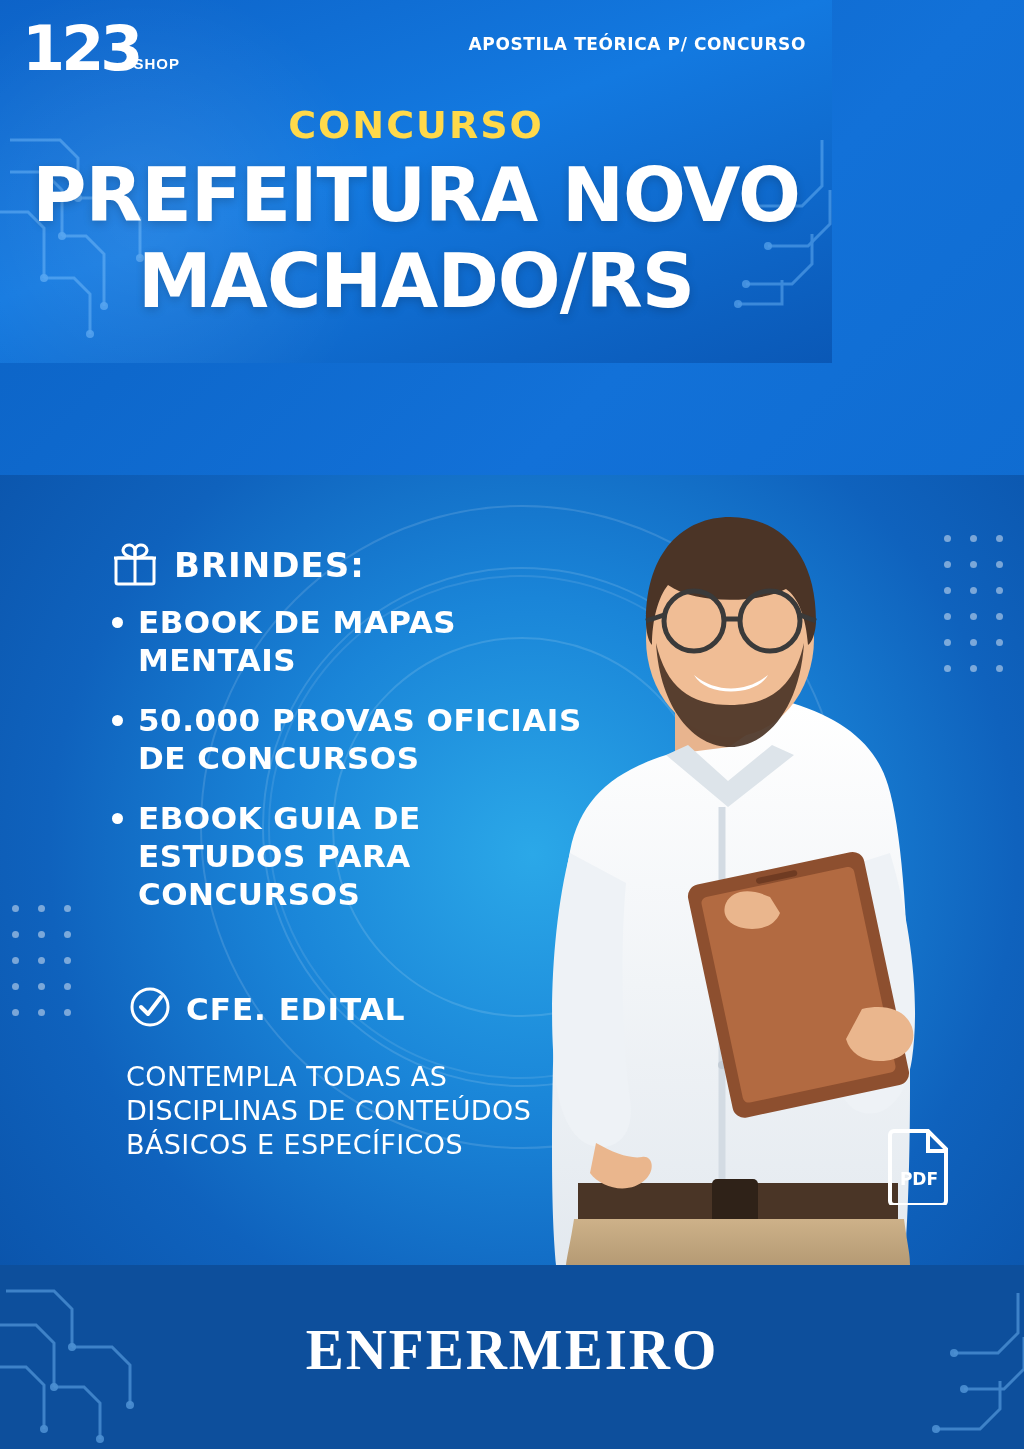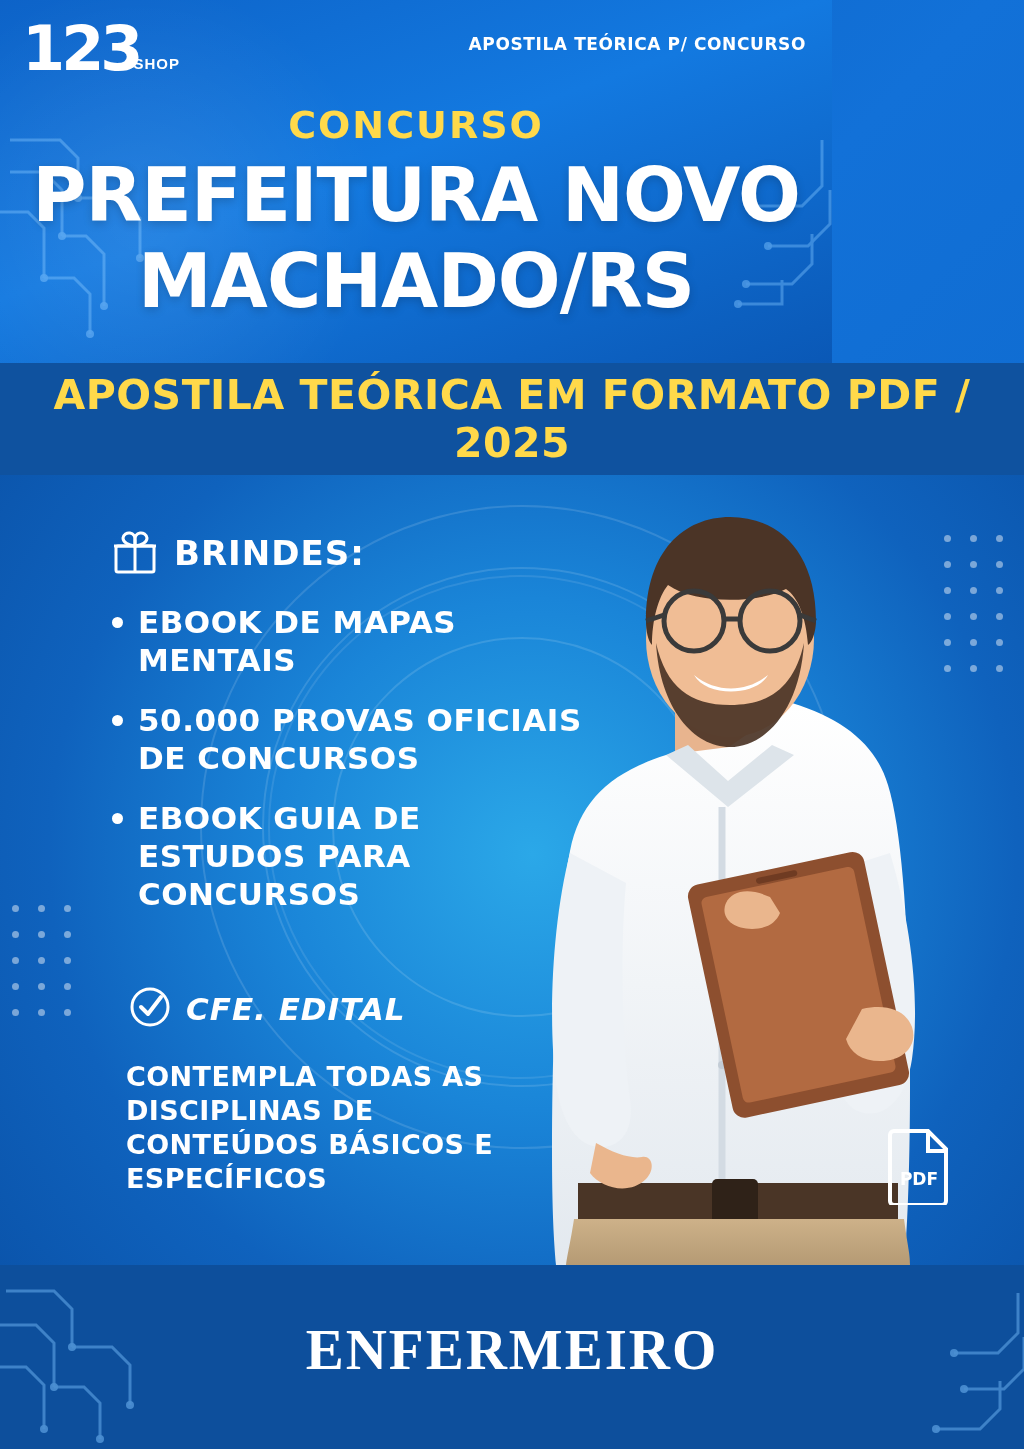--- a/index.html
+++ b/index.html
@@ -174,21 +174,21 @@
   .dot {
     width: 7px; height: 7px;
     border-radius: 50%;
     background: rgba(255,255,255,0.45);
   }
 
   
   .brindes-head {
     position: absolute;
     left: 112px;
-    top: 56px;
+    top: 68px;
     display: flex;
     align-items: center;
     gap: 16px;
   }
   .gift-icon svg { display: block; }
   .brindes-head .label {
     color: #ffffff;
     font-size: 34px;
     font-weight: 800;
     letter-spacing: 1px;
@@ -224,38 +224,37 @@
     background: #ffffff;
   }
 
   .edital-head {
     position: absolute;
     left: 128px;
     top: 510px;
     display: flex;
     align-items: center;
     gap: 14px;
-    font-style: italic;
   }
   .edital-head .label {
     color: #ffffff;
     font-size: 31px;
     font-weight: 800;
     letter-spacing: 1px;
     font-family: "DejaVu Sans", sans-serif;
   }
   .edital-text {
     position: absolute;
     left: 126px;
     top: 585px;
     width: 420px;
     color: #ffffff;
     font-size: 27px;
     line-height: 34px;
-    font-weight: 700;
+    font-weight: 400;
     letter-spacing: 0.4px;
     font-family: "DejaVu Sans", sans-serif;
   }
 
   
   .person {
     position: absolute;
     left: 470px;
     top: 18px;
     width: 520px;
@@ -340,23 +339,20 @@
     <div class="logo">
       <div class="num">123</div>
       <div class="shop">SHOP</div>
     </div>
 
     <div class="kicker-top">APOSTILA TEÓRICA P/ CONCURSO</div>
     <div class="concurso">CONCURSO</div>
     <div class="main-title">PREFEITURA NOVO MACHADO/RS</div>
   </div>
 
-  <div class="sub-band">
-    <div class="txt">APOSTILA TEÓRICA EM FORMATO PDF / 2025</div>
-  </div>
 
   <div class="body-area">
     <div class="rings"></div>
     <div class="rings2"></div>
 
     <div class="dots-right">
       <span class="dot"></span>
         <span class="dot"></span>
         <span class="dot"></span>
       <span class="dot"></span>

